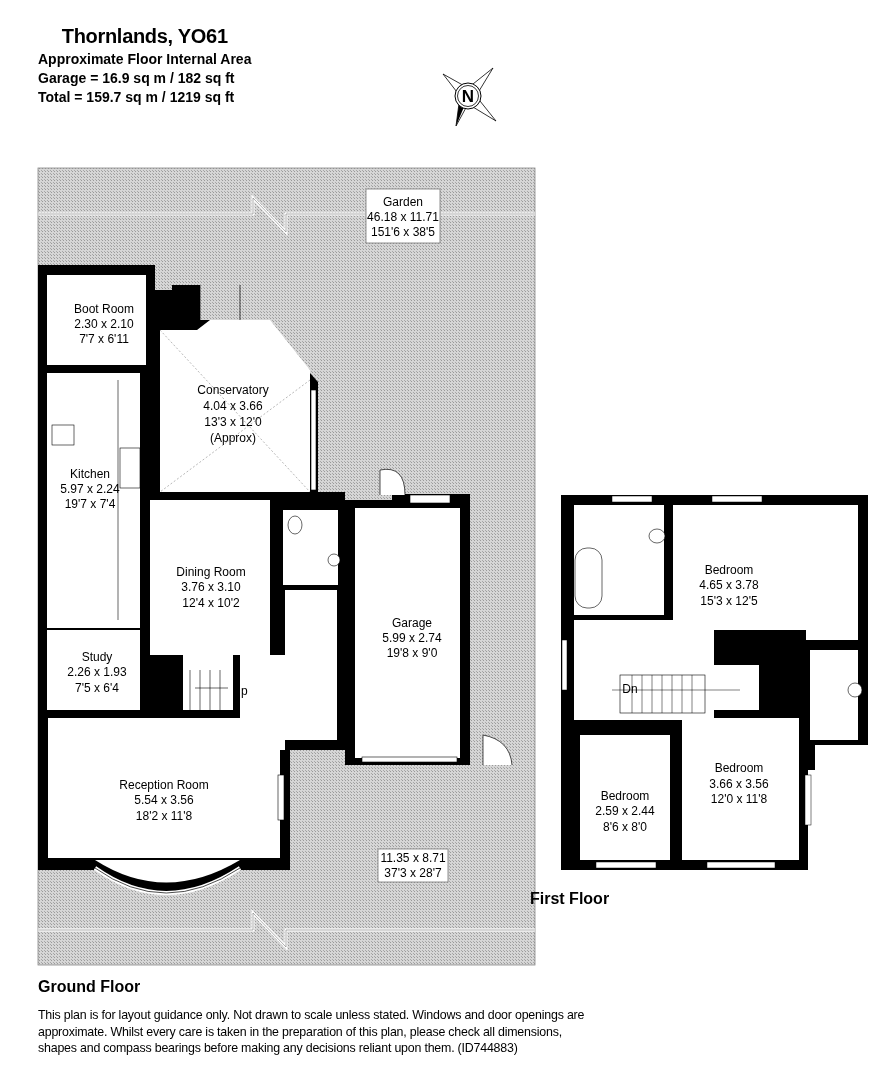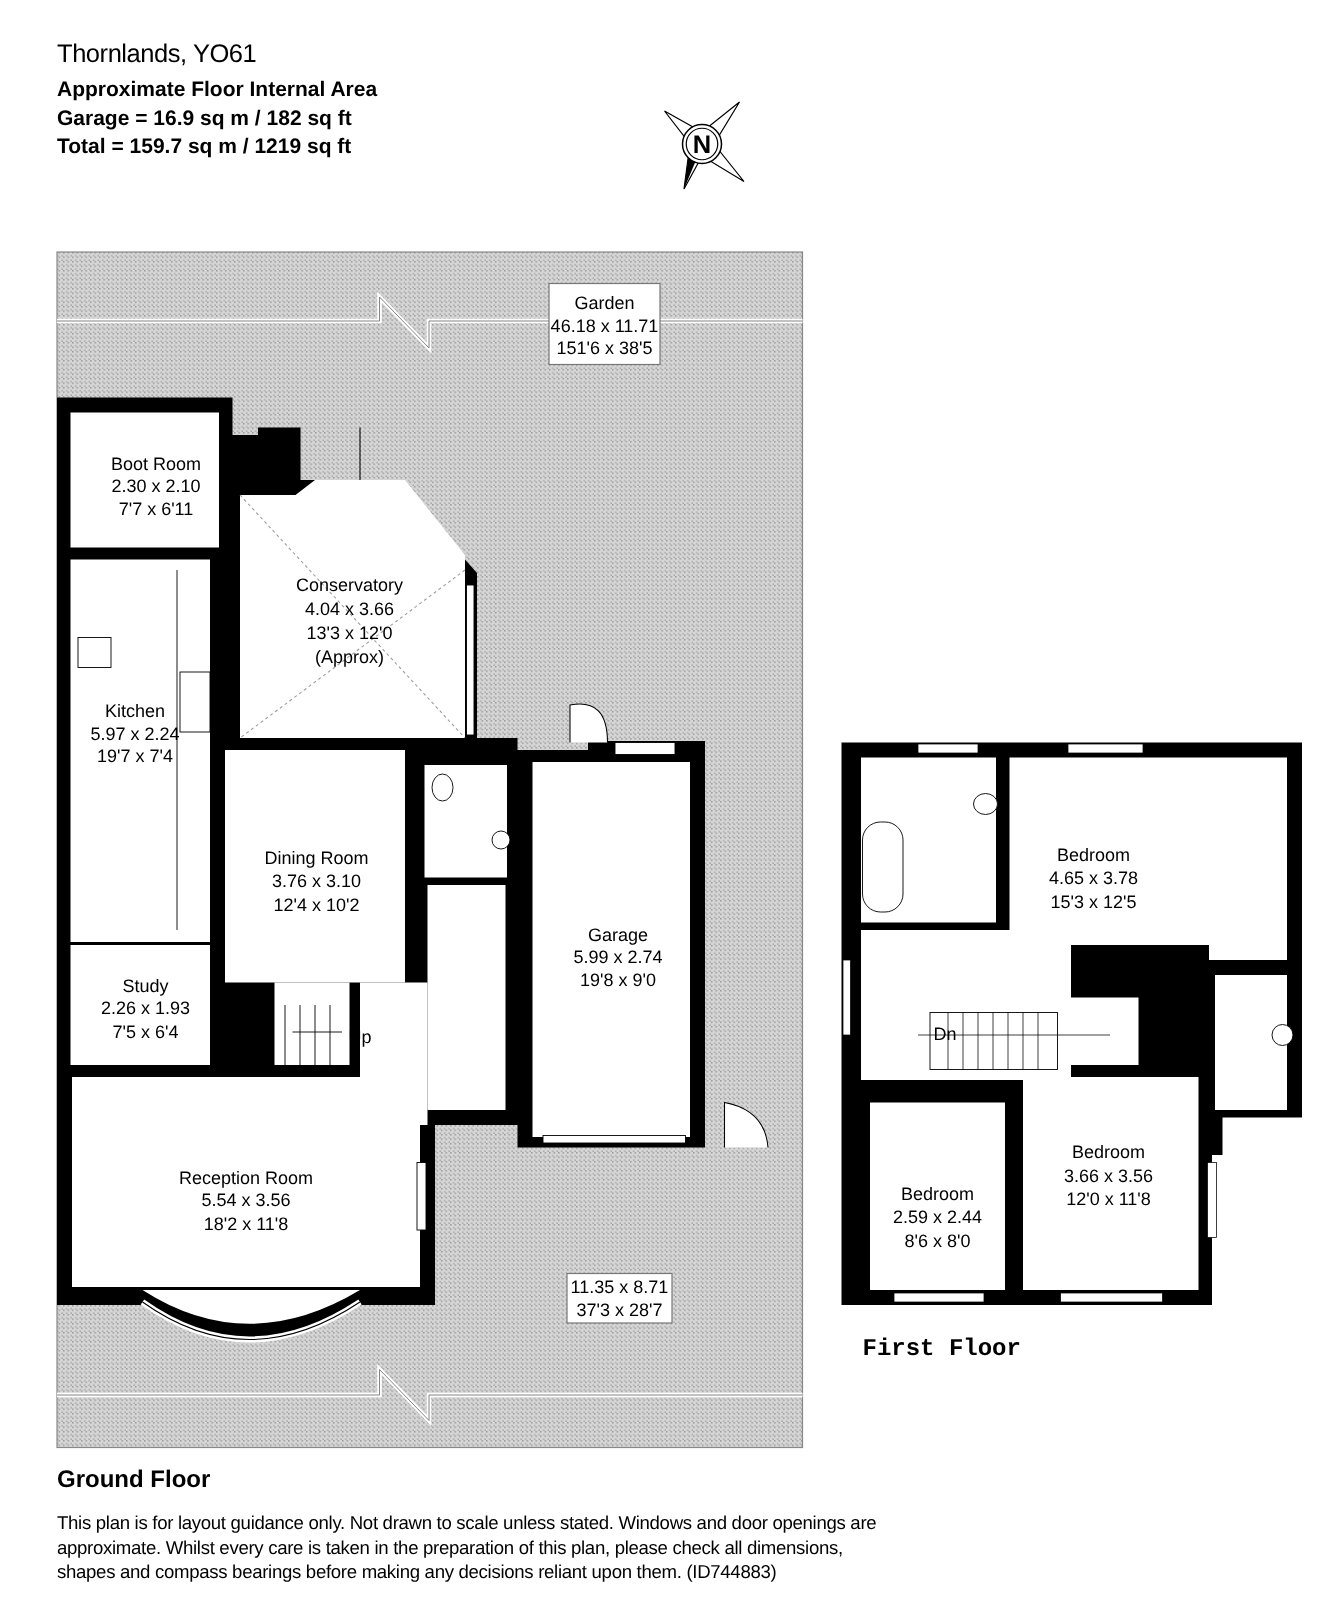--- a/index.html
+++ b/index.html
@@ -1,19 +1,19 @@
 <!DOCTYPE html>
 <html><head>
 <meta charset="utf-8">
 <style>
   html, body { margin: 0; padding: 0; background: #ffffff; }
   body { width: 896px; height: 1080px; position: relative; overflow: hidden;
          font-family: "Liberation Sans", sans-serif; color: #000; }
   .hdr { position: absolute; left: 38px; top: 22px; }
-  .title { font-size: 17px; font-weight: normal; letter-spacing: -0.3px; line-height: 28px; }
+  .title { font-size: 20px; font-weight: bold; letter-spacing: -0.3px; line-height: 28px; text-align: center; }
   .sub { font-size: 14px; font-weight: bold; line-height: 19px; }
   .floor-label { position: absolute; font-size: 16px; font-weight: bold; }
   .disclaimer { position: absolute; left: 38px; top: 1007px; width: 560px;
                 font-size: 12.4px; line-height: 16.5px; letter-spacing: -0.2px; }
   svg { position: absolute; left: 0; top: 0; }
   .rlabel { font-family: "Liberation Sans", sans-serif; font-size: 12px; text-anchor: middle; fill: #000; }
 </style>
 </head>
 <body>
 
@@ -192,14 +192,14 @@
   </g>
   <g>
     <text class="rlabel" x="625" y="800">Bedroom</text>
     <text class="rlabel" x="625" y="815">2.59 x 2.44</text>
     <text class="rlabel" x="625" y="831">8'6 x 8'0</text>
   </g>
   <text class="rlabel" x="630" y="693">Dn</text>
 </svg>
 
 <div class="floor-label" style="left:38px; top:978px;">Ground Floor</div>
-<div class="floor-label" style="left:575px; top:890px;font-family:Liberation Mono, monospace;">First Floor</div>
+<div class="floor-label" style="left:530px; top:890px;">First Floor</div>
 <div class="disclaimer">This plan is for layout guidance only. Not drawn to scale unless stated. Windows and door openings are approximate. Whilst every care is taken in the preparation of this plan, please check all dimensions, shapes and compass bearings before making any decisions reliant upon them. (ID744883)</div>
 
 </body></html>

